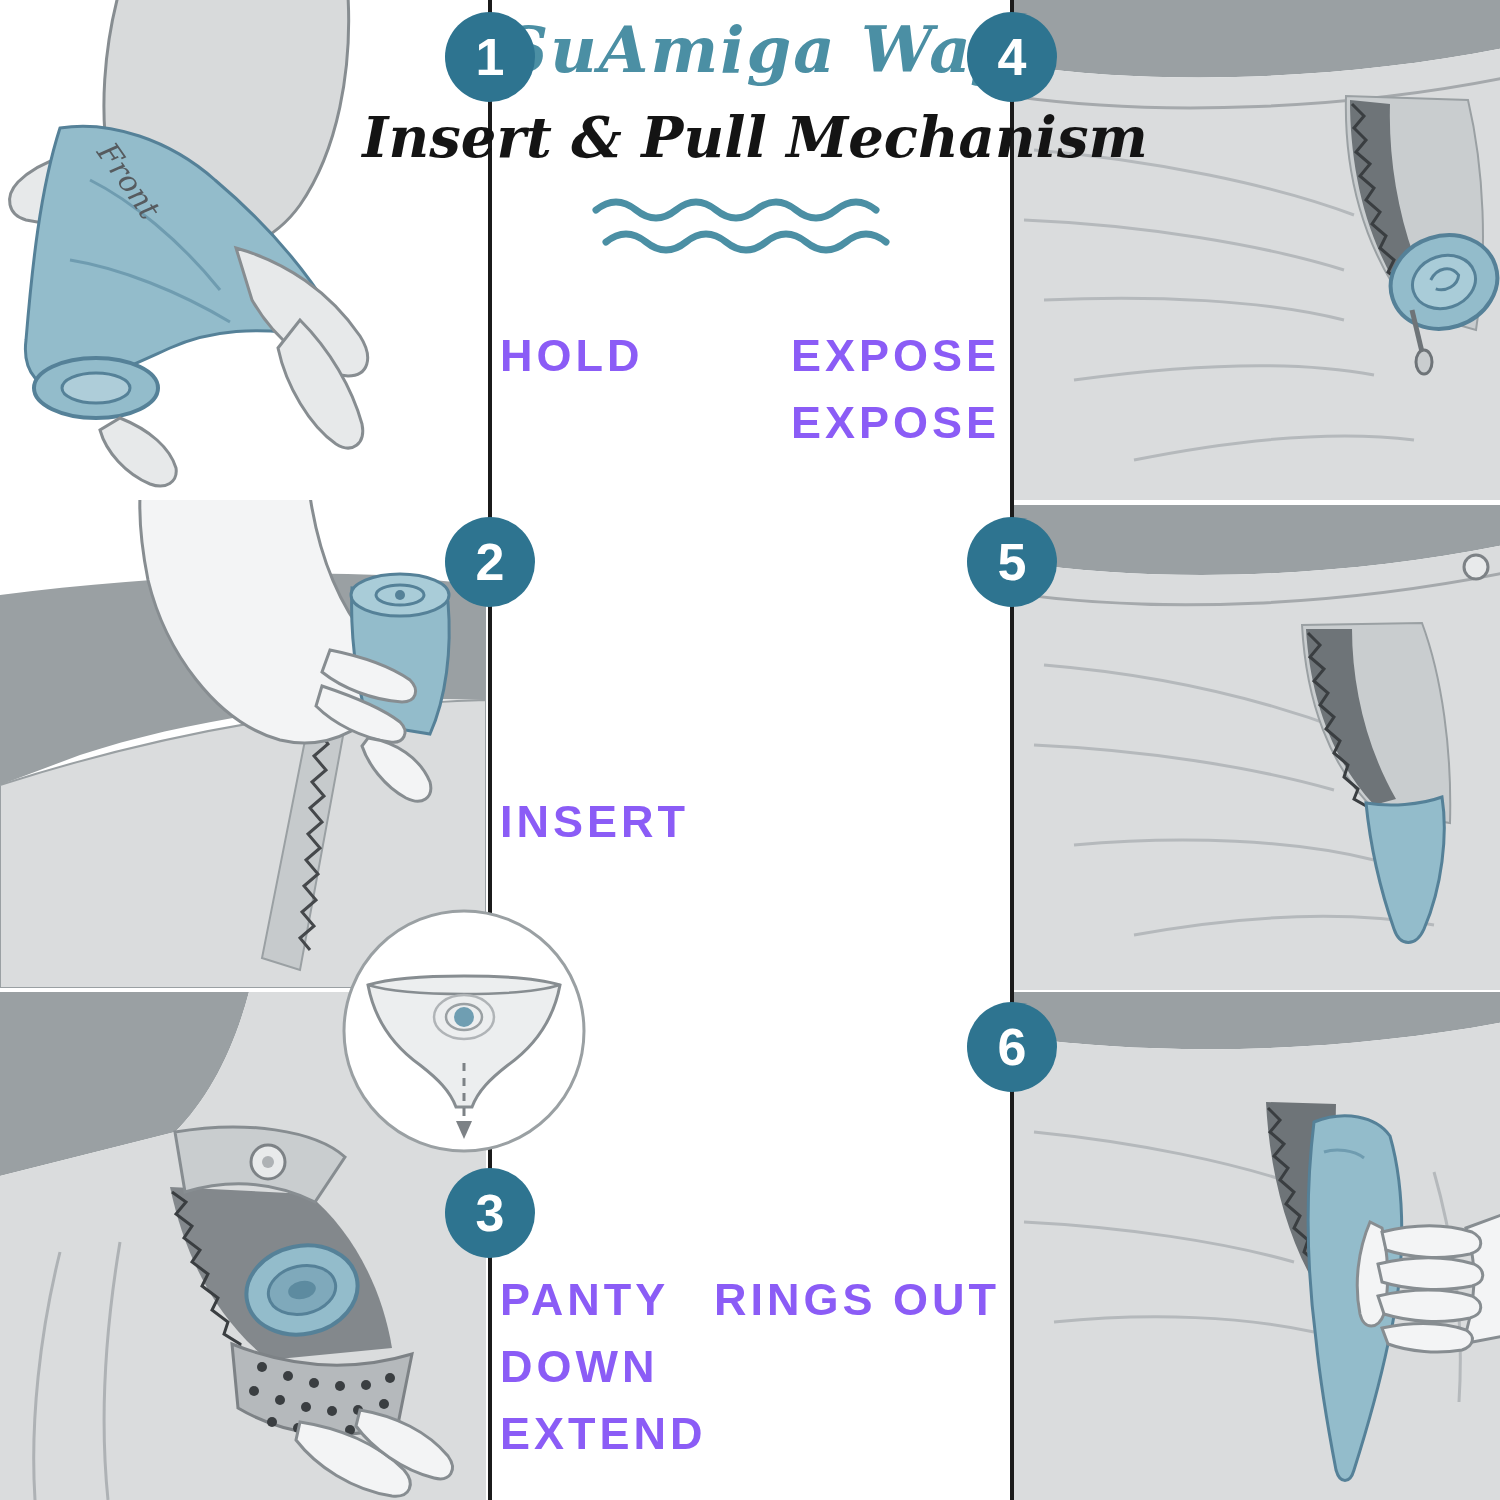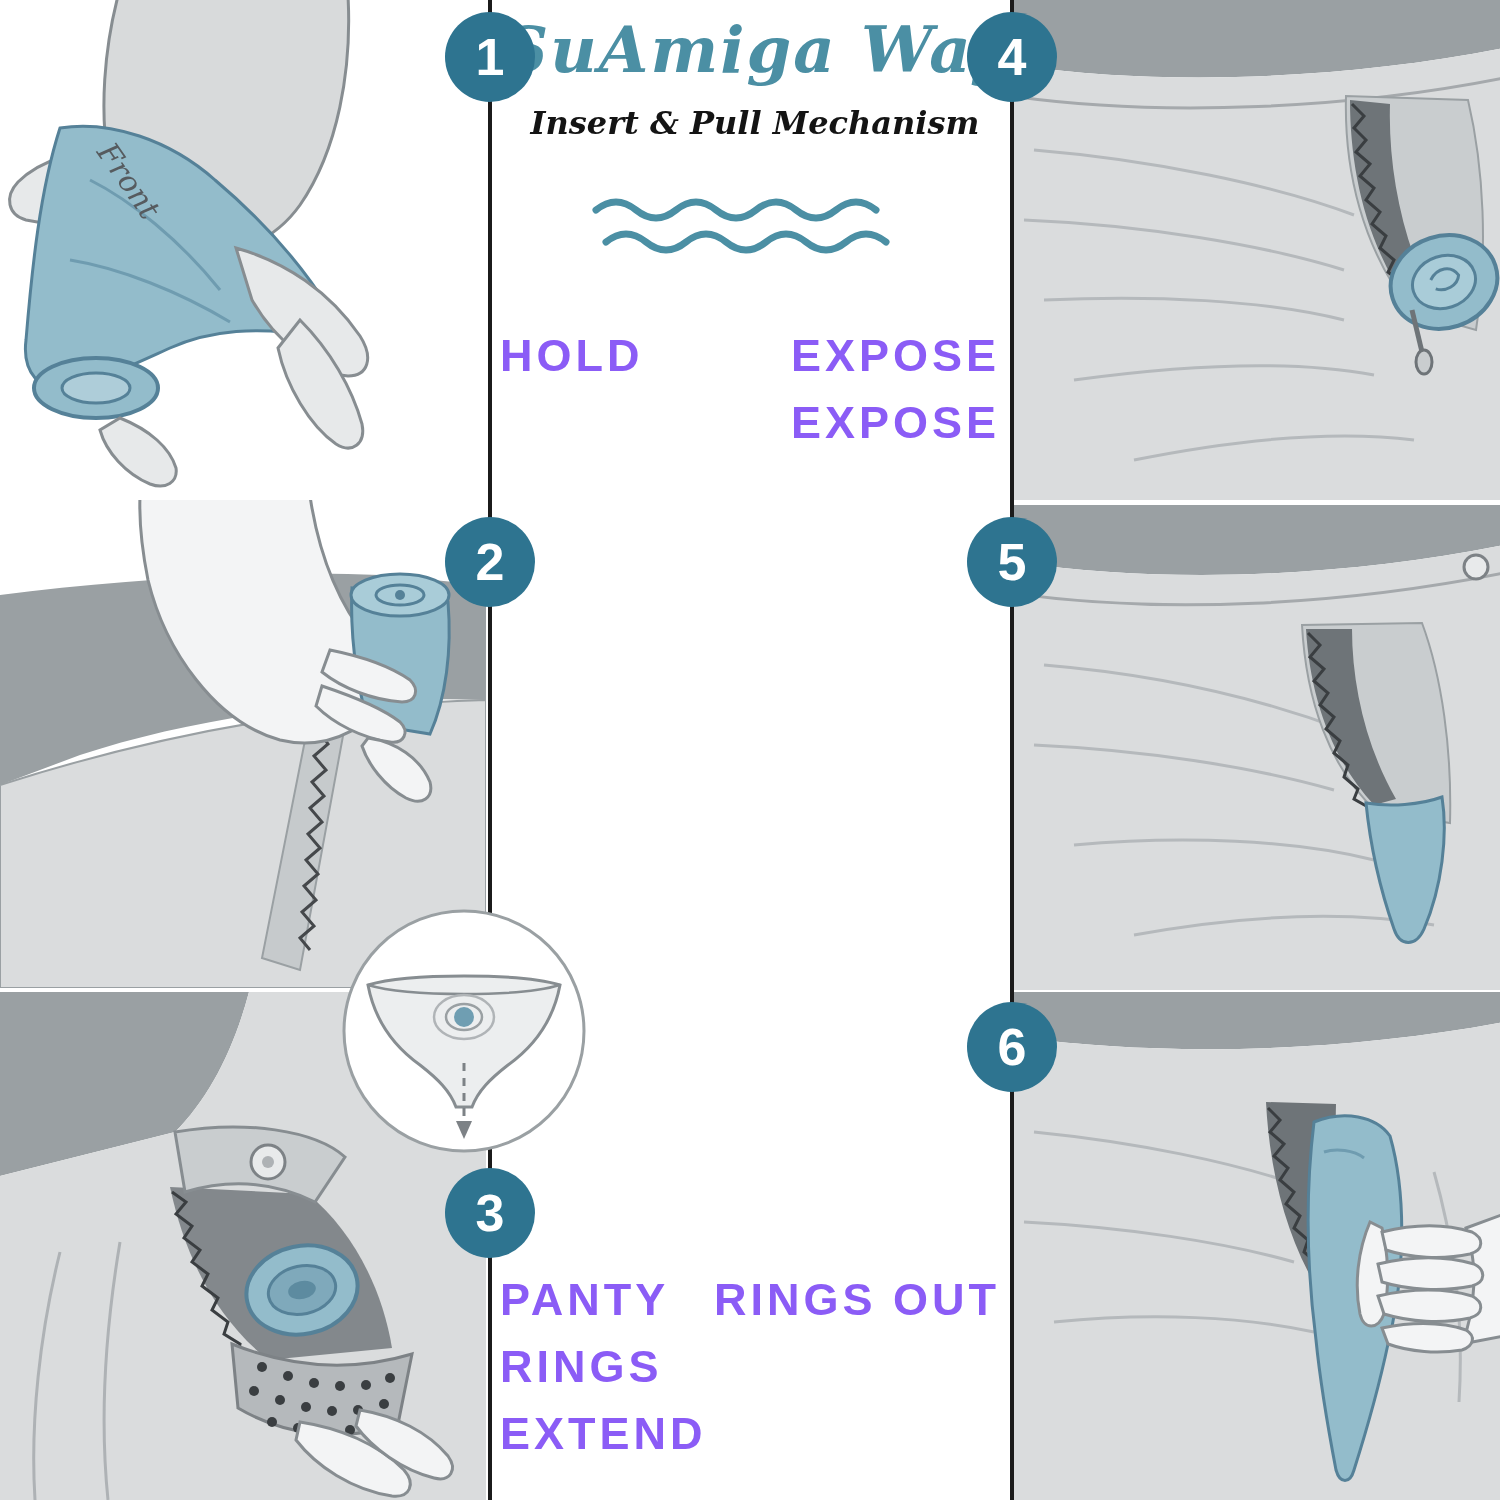--- a/index.html
+++ b/index.html
@@ -17,21 +17,21 @@
     font-size:52px; font-weight:bold; transform:translate(-50%,-50%);
   }
   .brand{
     position:absolute; z-index:3; left:757px; top:12px; transform:translateX(-50%);
     font-family:"DejaVu Serif", serif; font-style:italic; font-weight:bold;
     font-size:64px; color:#4b8fa4; letter-spacing:2px; white-space:nowrap;
   }
   .subtitle{
     position:absolute; z-index:3; left:755px; top:104px; transform:translateX(-50%);
     font-family:"DejaVu Serif", serif; font-style:italic; font-weight:600;
-    font-size:32px; color:#141414; white-space:nowrap;
+    font-size:56px; color:#141414; white-space:nowrap;
   }
   .waves{ position:absolute; z-index:3; left:588px; top:190px; }
   .step-label{
     position:absolute; z-index:3; font-size:45px; font-weight:800;
     letter-spacing:4px; color:#8b5cf6; line-height:67px; white-space:nowrap;
   }
   .align-right{ text-align:right; }
   .inset{ position:absolute; z-index:4; left:338px; top:905px; width:252px; height:252px; }
   .inset svg{ display:block; width:100%; height:100%; }
 </style>
@@ -256,25 +256,28 @@
 
   <div class="step-label" style="left:500px;top:322px">
     <div>HOLD</div>
   </div>
 
   <div class="step-label align-right" style="right:500px;top:322px">
     <div>EXPOSE</div>
     <div>EXPOSE</div>
   </div>
 
+  <div class="step-label" style="left:500px;top:788px">
+    <div>INSERT</div>
+  </div>
 
 
   <div class="step-label" style="left:500px;top:1266px">
     <div>PANTY</div>
-    <div>RINGS</div>
+    <div>DOWN</div>
     <div>EXTEND</div>
   </div>
 
   <div class="step-label align-right" style="right:500px;top:1266px">
     <div>RINGS OUT</div>
   </div>
 
 </div>
 
 </body></html>

